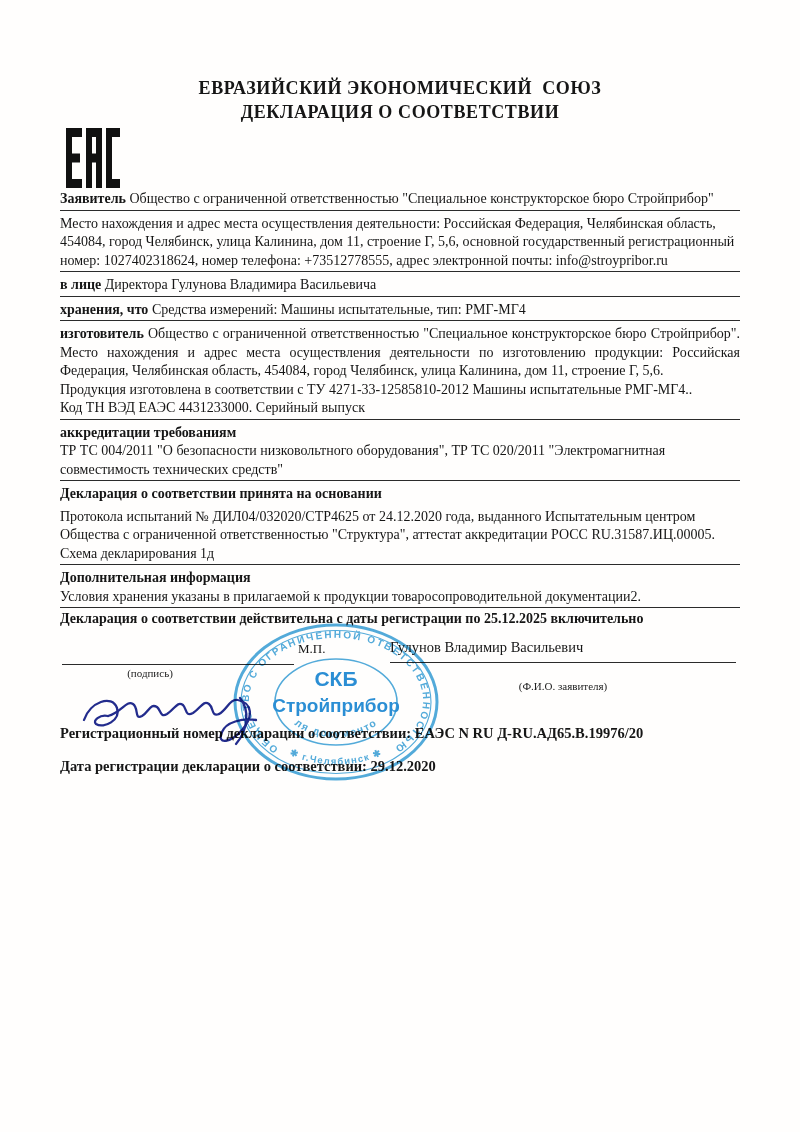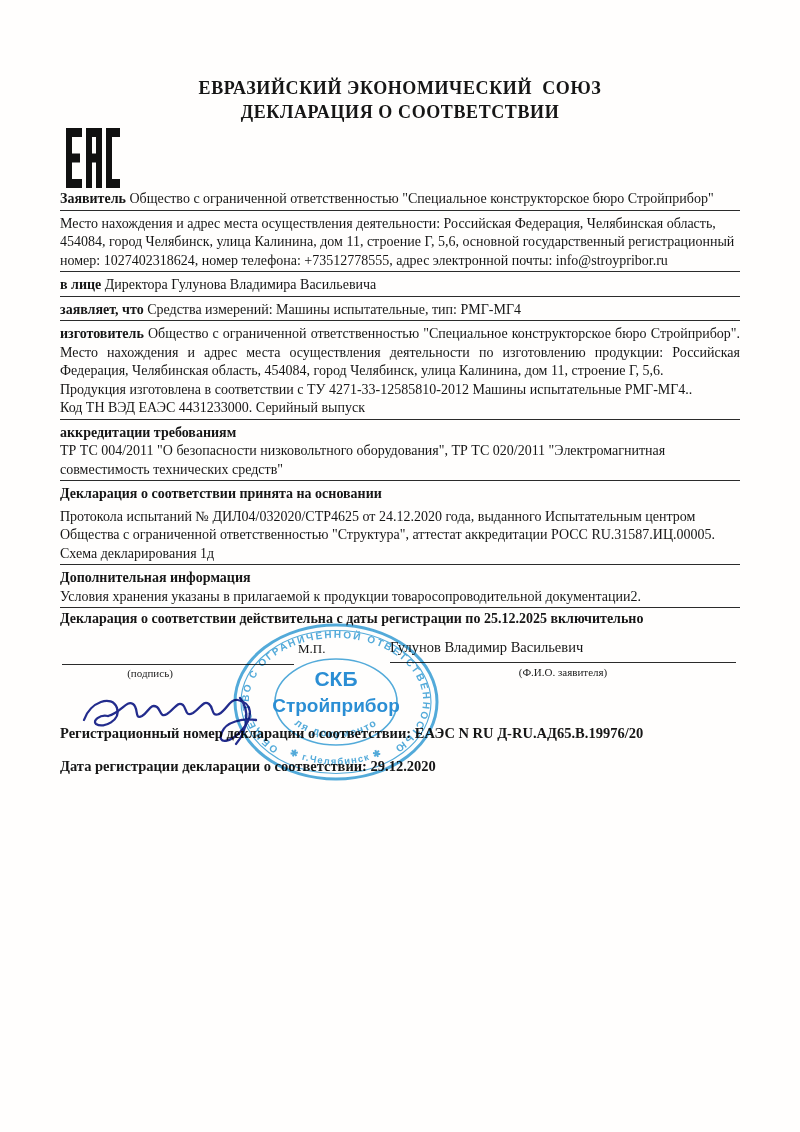--- a/index.html
+++ b/index.html
@@ -29,21 +29,21 @@
   .pad-t{padding-top:4px;}
   b.lbl{font-weight:bold;}
   .valid-row{font-weight:bold;padding-top:2px;}
   
   .sig-block{position:relative;height:60px;margin-top:2px;}
   .sig-line-left{position:absolute;left:2px;width:232px;top:0;height:33px;border-bottom:1.5px solid #2b2b2b;}
   .podpis-label{position:absolute;left:30px;top:36px;width:120px;text-align:center;font-size:11px;color:#222;}
   .mp-label{position:absolute;left:238px;top:10px;font-size:13px;}
   .sig-line-right{position:absolute;left:330px;width:346px;top:0;height:31px;border-bottom:1.5px solid #2b2b2b;}
   .fio-name{position:absolute;left:330px;width:346px;top:8px;text-align:left;font-size:14.5px;}
-  .fio-label{position:absolute;left:330px;width:346px;top:35px;text-align:center;font-size:11px;color:#222;}
+  .fio-label{position:absolute;left:330px;width:346px;top:49px;text-align:center;font-size:11px;color:#222;}
   .reg-row{font-weight:bold;font-size:14.5px;line-height:19px;}
   .reg-number{margin-top:33px;}
   .reg-date{margin-top:14px;}
   
   #stamp{position:absolute;left:228px;top:620px;mix-blend-mode:multiply;opacity:0.93;}
   #autograph{position:absolute;left:70px;top:686px;mix-blend-mode:multiply;}
 </style>
 </head>
 <body>
 
@@ -82,21 +82,21 @@
 
     <div class="row u pad-t">
       <span>Место нахождения и адрес места осуществления деятельности: Российская Федерация, Челябинская область, 454084, город Челябинск, улица Калинина, дом 11, строение Г, 5,6, основной государственный регистрационный номер: 1027402318624, номер телефона: +73512778555, адрес электронной почты: info@stroypribor.ru</span>
     </div>
 
     <div class="row u pad-t">
       <b class="lbl">в лице</b><span> Директора Гулунова Владимира Васильевича</span>
     </div>
 
     <div class="row u pad-t">
-      <b class="lbl">заявляет, что</b><span> Средства измерений: Машины испытательные,  тип: РМГ-МГ4</span>
+      <b class="lbl">хранения, что</b><span> Средства измерений: Машины испытательные,  тип: РМГ-МГ4</span>
     </div>
 
     <div class="row jst pad-t">
       <b class="lbl">изготовитель</b><span> Общество с ограниченной ответственностью "Специальное конструкторское бюро Стройприбор". Место нахождения и адрес места осуществления деятельности по изготовлению продукции: Российская Федерация, Челябинская область, 454084, город Челябинск, улица Калинина, дом 11, строение Г, 5,6.</span>
     </div>
 
     <div class="row jst">
       <span>Продукция изготовлена в соответствии с ТУ 4271-33-12585810-2012 Машины испытательные РМГ-МГ4..</span>
     </div>
 

